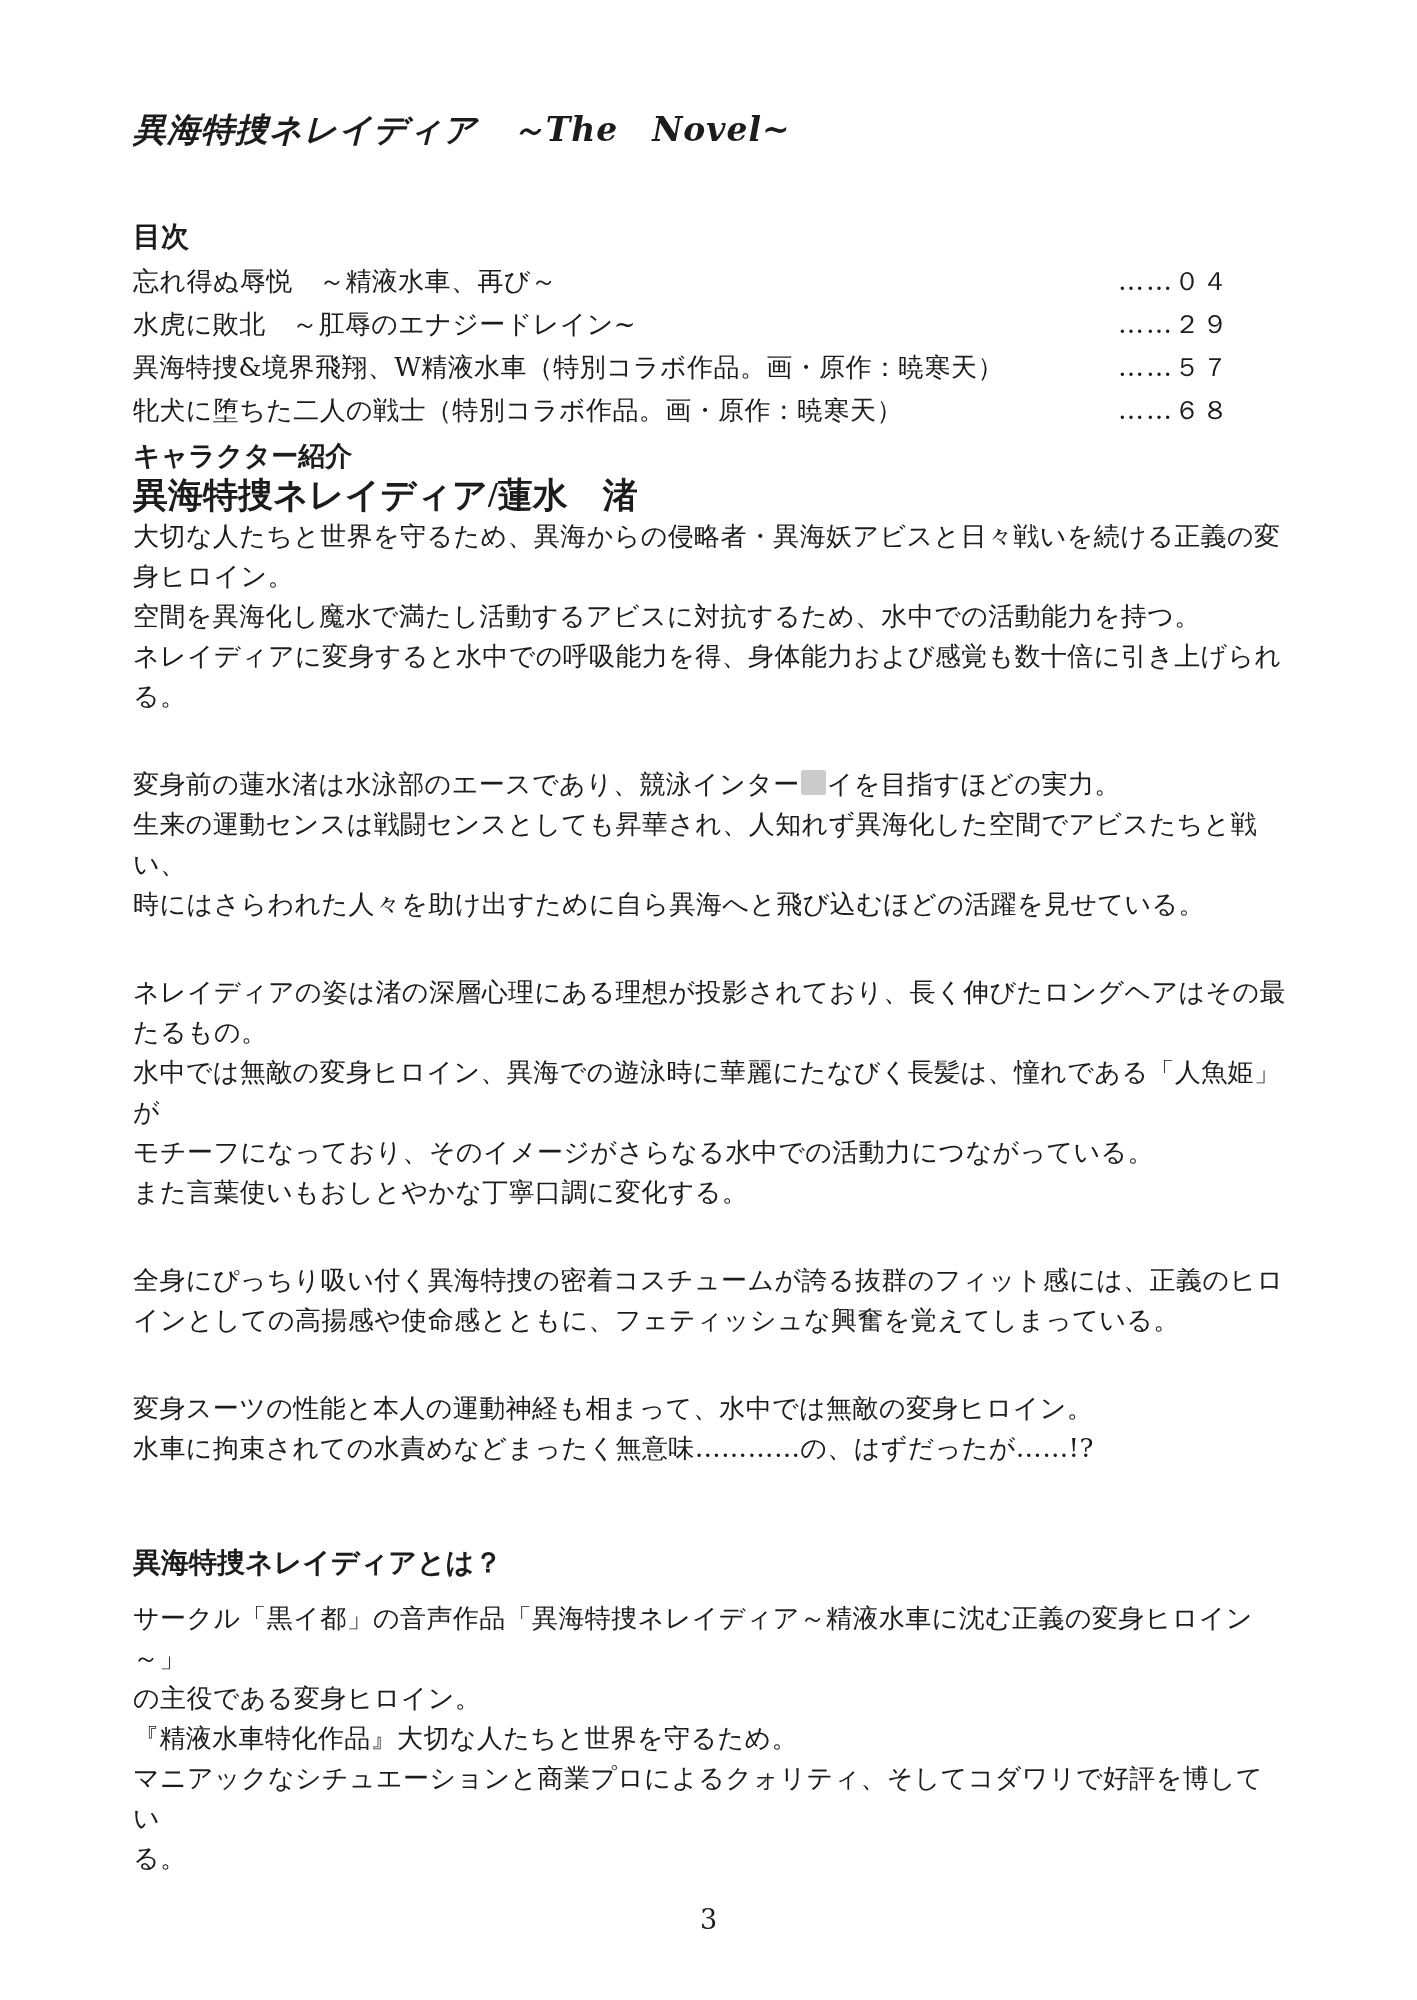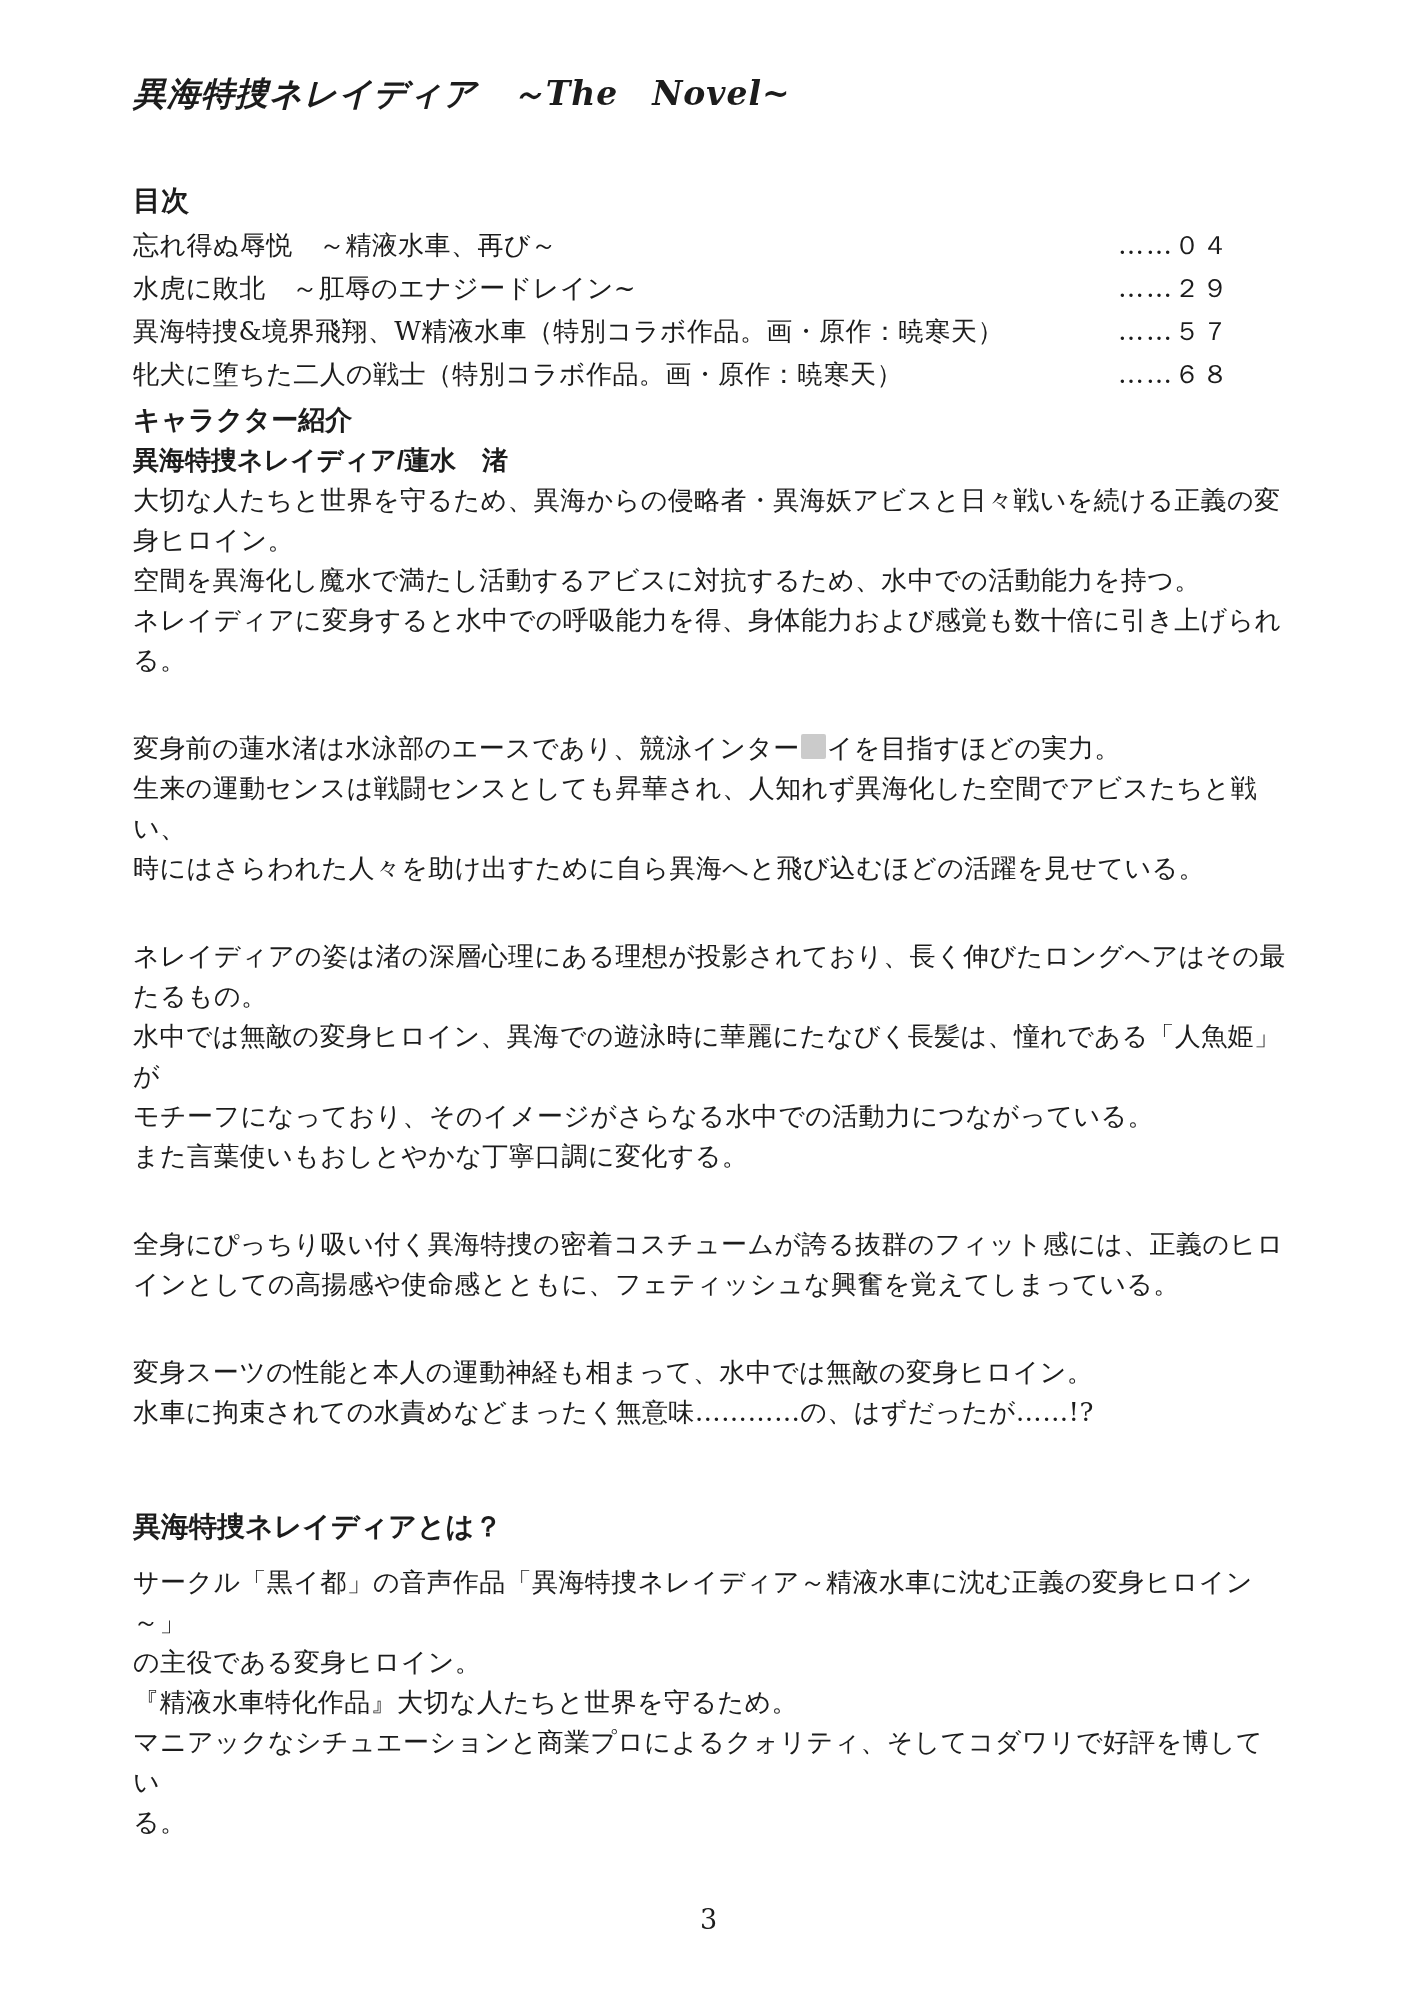--- a/index.html
+++ b/index.html
@@ -9,21 +9,21 @@
     background:#ffffff;
     color:#1c1c1c;
     font-family:"DejaVu Serif","Liberation Serif",serif;
     overflow:hidden;
   }
   .content {
     position:absolute;
     left:133px; right:127px; top:0;
   }
   .doc-title {
-    margin-top:72px;
+    margin-top:108px;
     font-size:33px;
     line-height:44px;
     font-weight:700;
     font-style:italic;
     letter-spacing:1px;
     white-space:nowrap;
   }
   .toc-heading {
     margin-top:66px;
     font-family:"DejaVu Sans","Liberation Sans",sans-serif;
@@ -46,23 +46,23 @@
     letter-spacing:2px;
   }
   .char-heading {
     margin-top:4px;
     font-family:"DejaVu Sans","Liberation Sans",sans-serif;
     font-weight:700;
     font-size:27px;
     line-height:40px;
   }
   .char-subheading {
-    font-family:Liberation Sans, sans-serif;
+    font-family:Liberation Serif, serif;
     font-weight:700;
-    font-size:26px;
+    font-size:35px;
     line-height:40px;
   }
   .para {
     font-size:26px;
     line-height:40px;
     letter-spacing:0.4px;
   }
   .para + .para { margin-top:48px; }
   .para .line { min-height:40px; }
   .censor-block {

